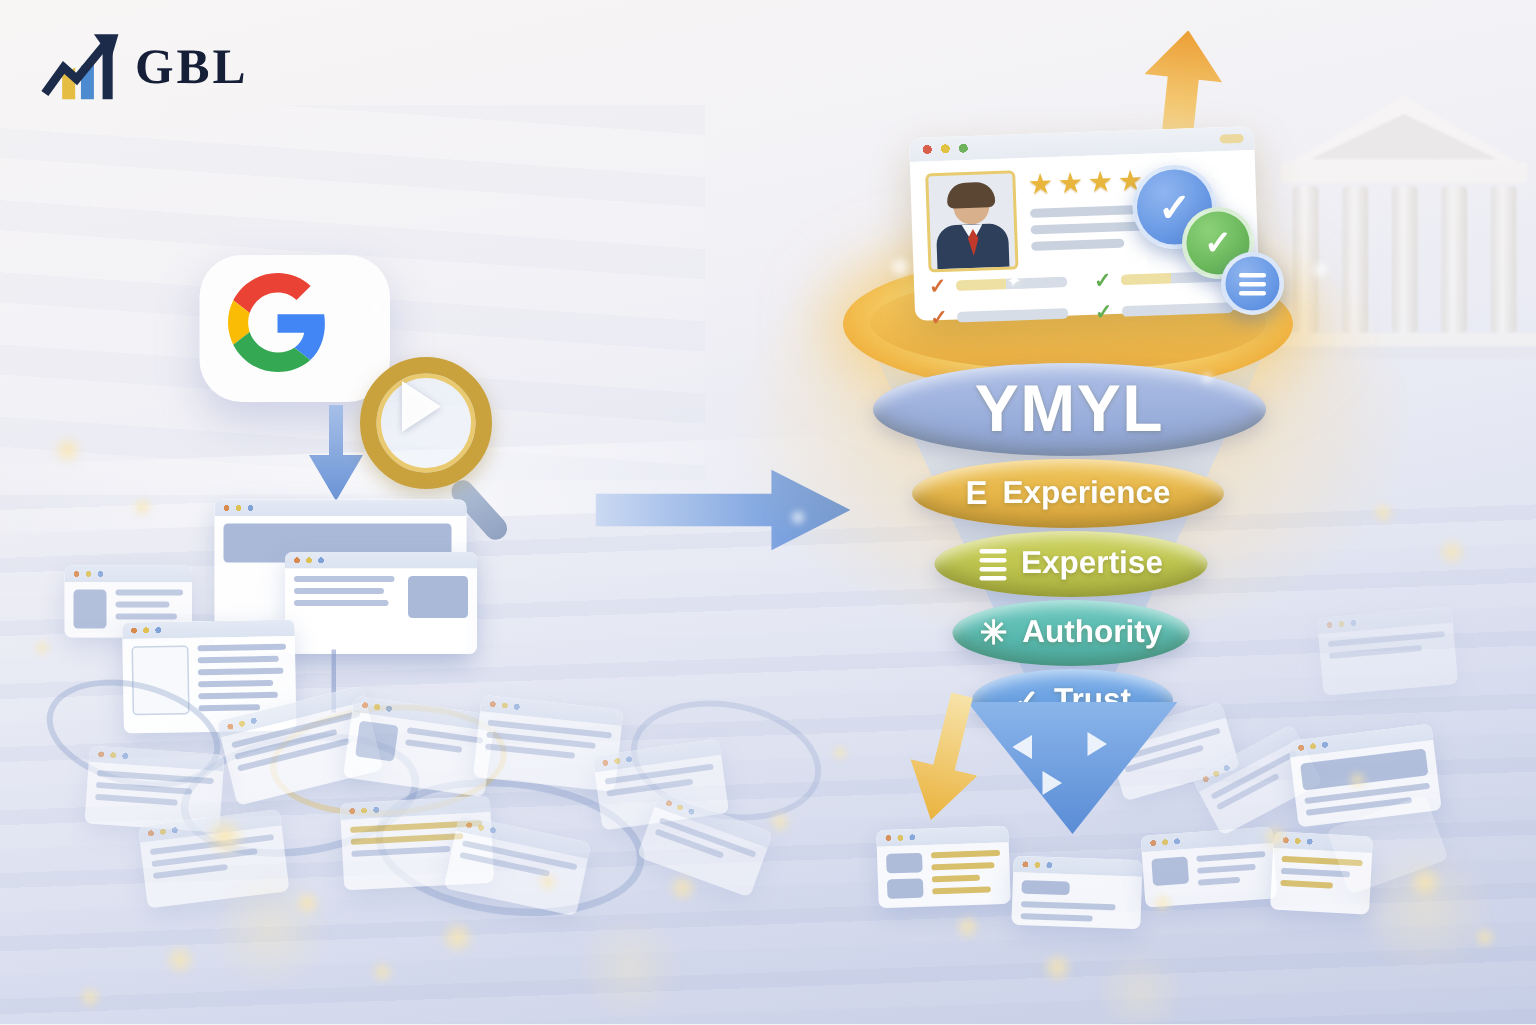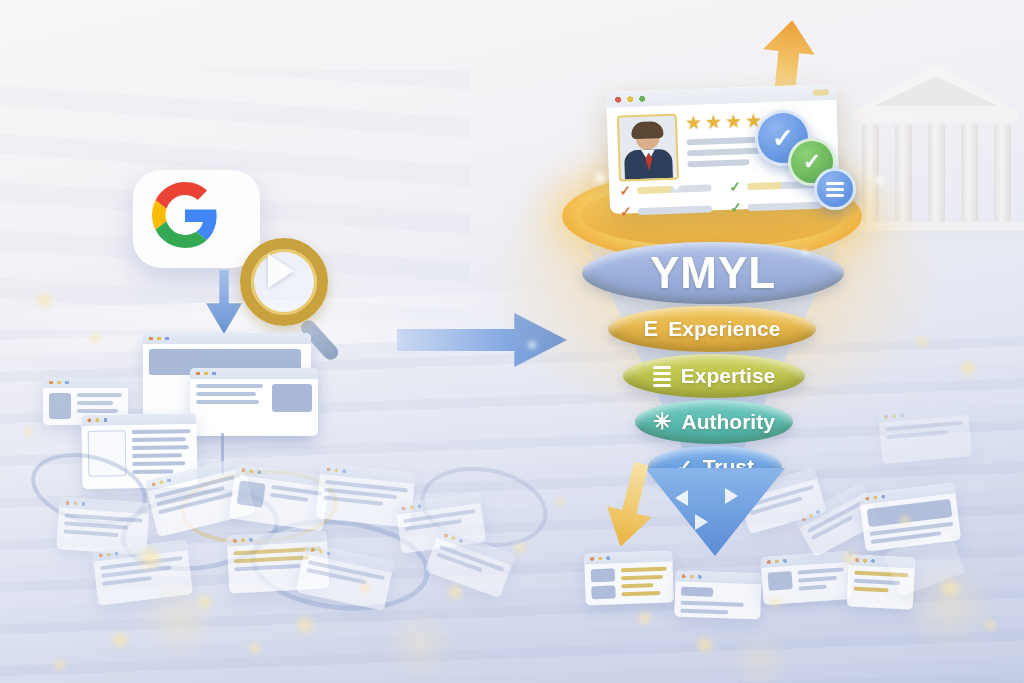--- a/index.html
+++ b/index.html
@@ -530,14 +530,24 @@
     <div class="tip">
       <span class="tri l" style="left:30px;top:22px"></span>
       <span class="tri r" style="left:80px;top:20px"></span>
       <span class="tri r" style="left:50px;top:46px"></span>
     </div>
     <div class="arr-gold"></div>
   </div>
 
   <div class="bokeh"></div>
 
+  <div class="abs logo">
+    <svg width="54" height="50" viewBox="0 0 56 52">
+      <polygon points="16,31 25,26 25,48 16,48" fill="#e6bd43"></polygon>
+      <polygon points="29,25 38,20 38,48 29,48" fill="#4d8bd0"></polygon>
+      <polyline points="4,44 17,26 26,34 45,11" stroke="#1d2b4b" stroke-width="6" fill="none"></polyline>
+      <polygon points="38,3 55,3 50,20" fill="#1d2b4b"></polygon>
+      <rect x="44" y="12" width="7" height="36" fill="#1d2b4b"></rect>
+    </svg>
+    <span class="logo-text">GBL</span>
+  </div>
 
 </div>
 
 </body></html>

